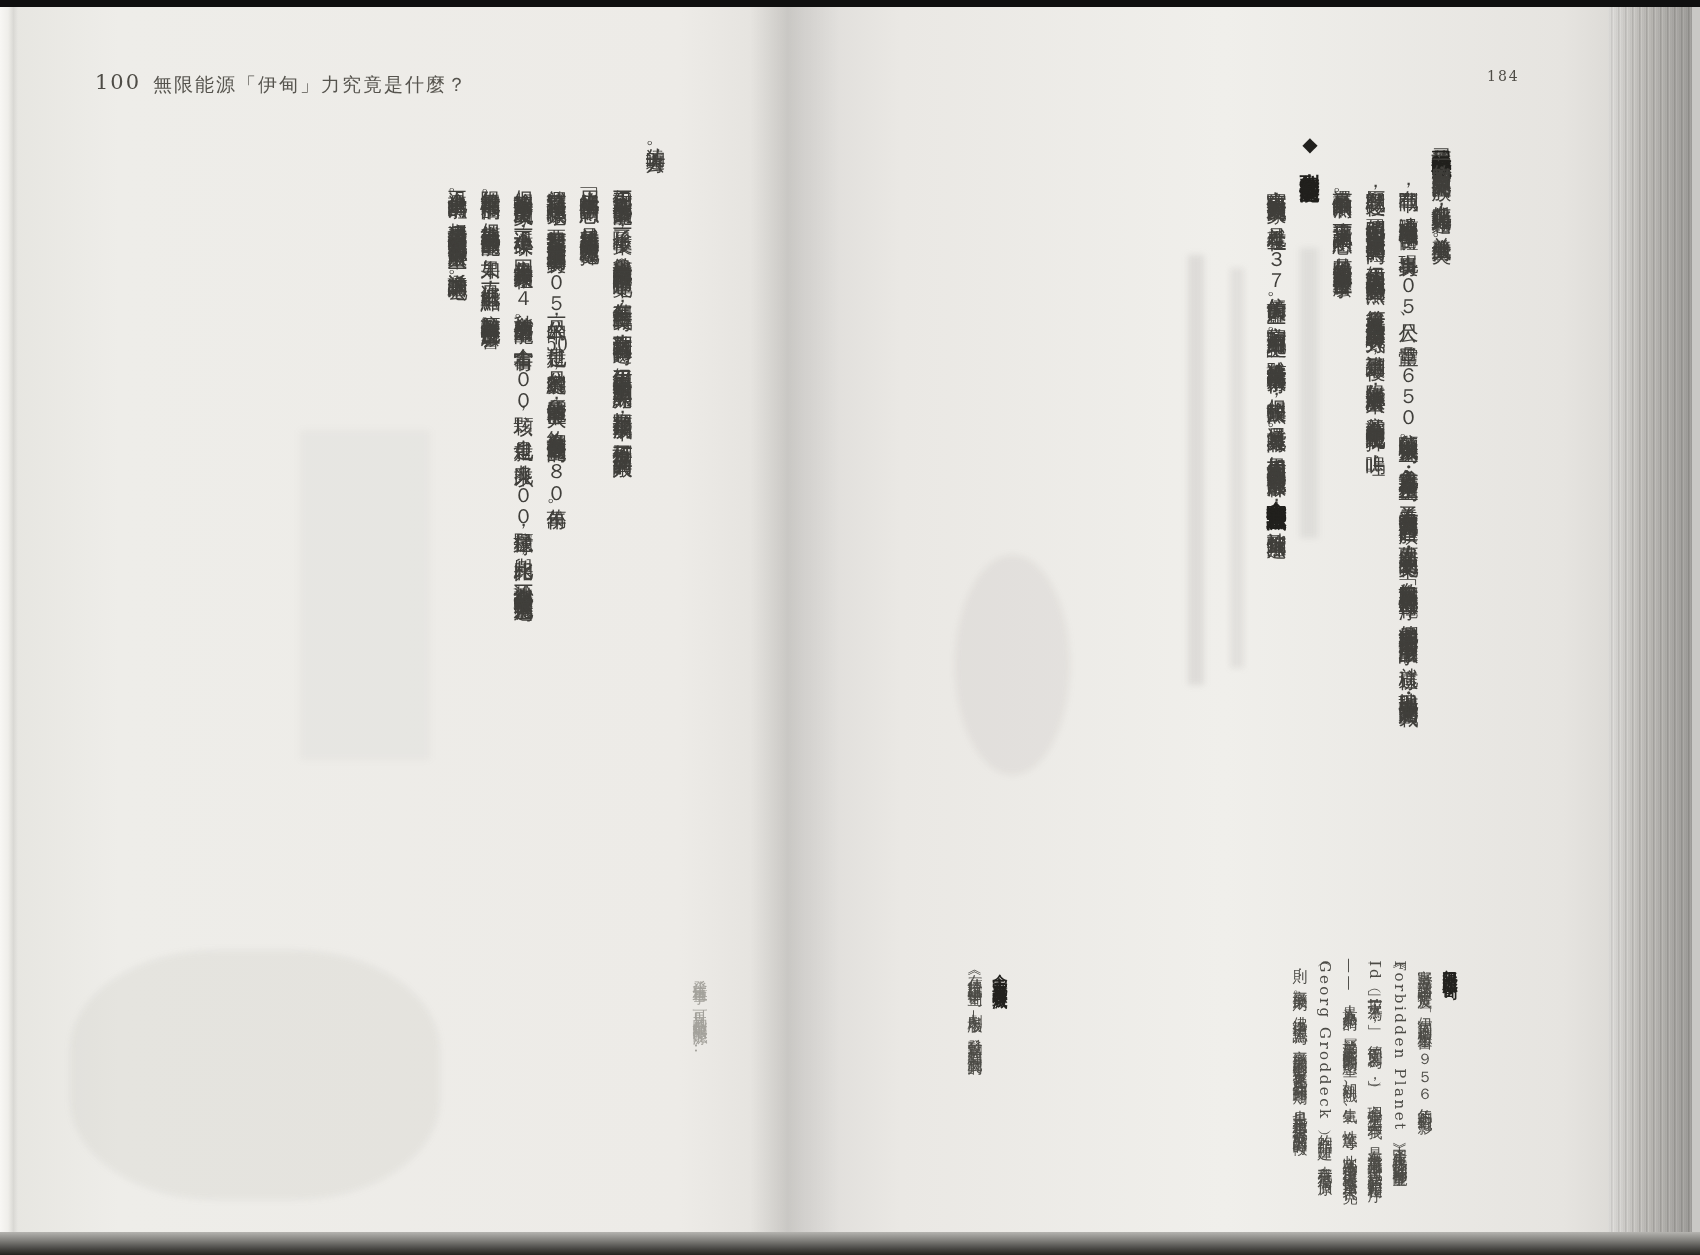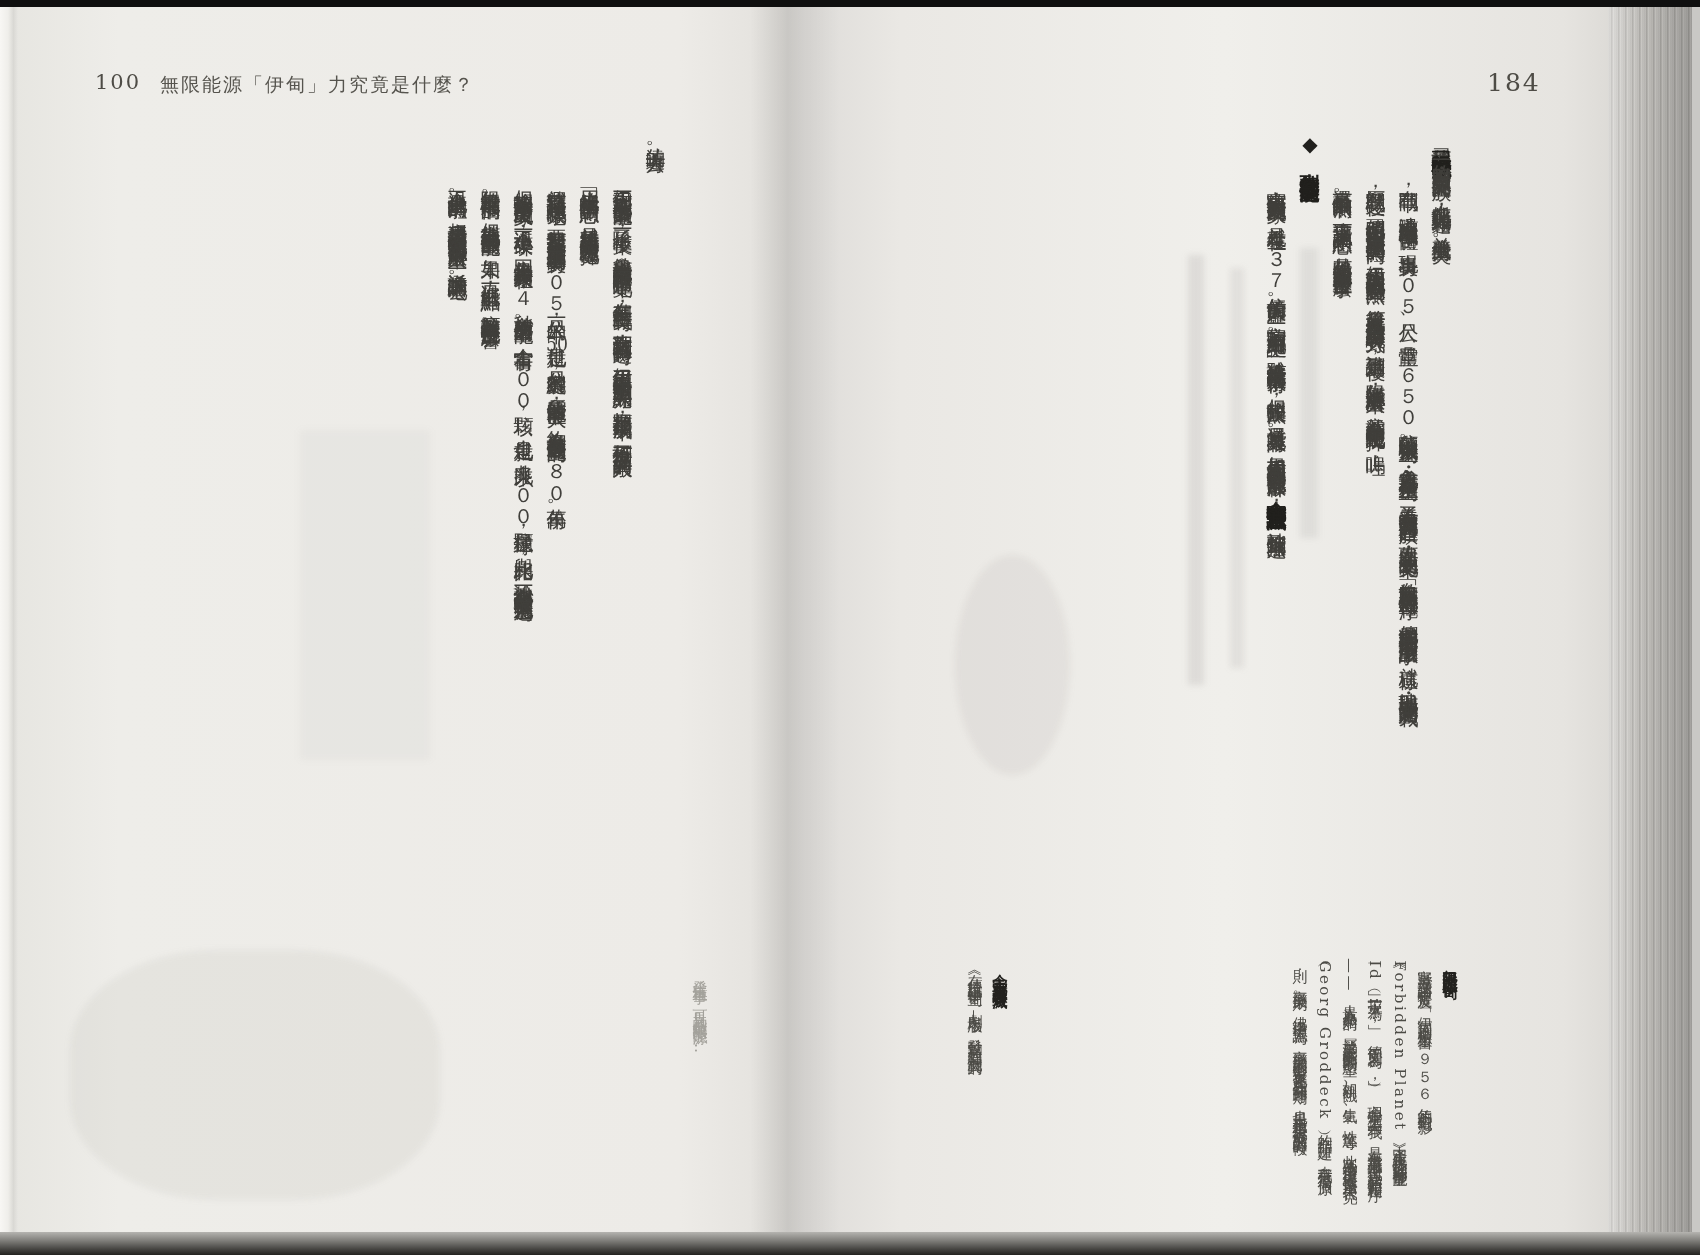--- a/index.html
+++ b/index.html
@@ -25,22 +25,22 @@
   .ghost{position:absolute;filter:blur(3px);}
   .g1{left:1188px;top:255px;width:16px;height:430px;background:rgba(128,127,123,0.16);}
   .g2{left:1230px;top:268px;width:14px;height:400px;background:rgba(128,127,123,0.12);}
   .g3{left:1300px;top:248px;width:18px;height:290px;background:rgba(126,125,121,0.13);}
   .g4{left:955px;top:555px;width:115px;height:220px;border-radius:50%;background:rgba(128,127,122,0.09);}
   .g5{left:70px;top:950px;width:370px;height:250px;border-radius:40%;background:rgba(124,123,119,0.08);}
   .g6{left:300px;top:430px;width:130px;height:330px;background:rgba(126,125,121,0.05);}
   
   .phead{position:absolute;color:#4e4c46;letter-spacing:2px;}
   #head-left-num{left:95px;top:70px;font-size:21px;}
-  #head-left-title{left:153px;top:72px;font-size:19px;color:#56544e;margin-left:7px;}
-  #head-right-num{left:1487px;top:68px;font-size:25px;}
+  #head-left-title{left:153px;top:72px;font-size:19px;color:#56544e;}
+  #head-right-num{left:1487px;top:68px;font-size:14px;}
   
   .vtext{position:absolute;writing-mode:vertical-rl;text-orientation:mixed;color:#403f3b;}
   .vtext p{margin:0;padding:0;}
   .main{font-size:20px;line-height:33px;letter-spacing:1.2px;height:790px;}
   .right-main{top:132px;right:242px;}
   .left-main{top:132px;right:1028px;}
   .vh{font-weight:bold;color:#181816;}
   .b{font-weight:bold;color:#21201d;}
   .tcy{text-combine-upright:all;}
   .fn{font-size:15px;line-height:25px;letter-spacing:2.5px;height:228px;color:#4c4b46;}

